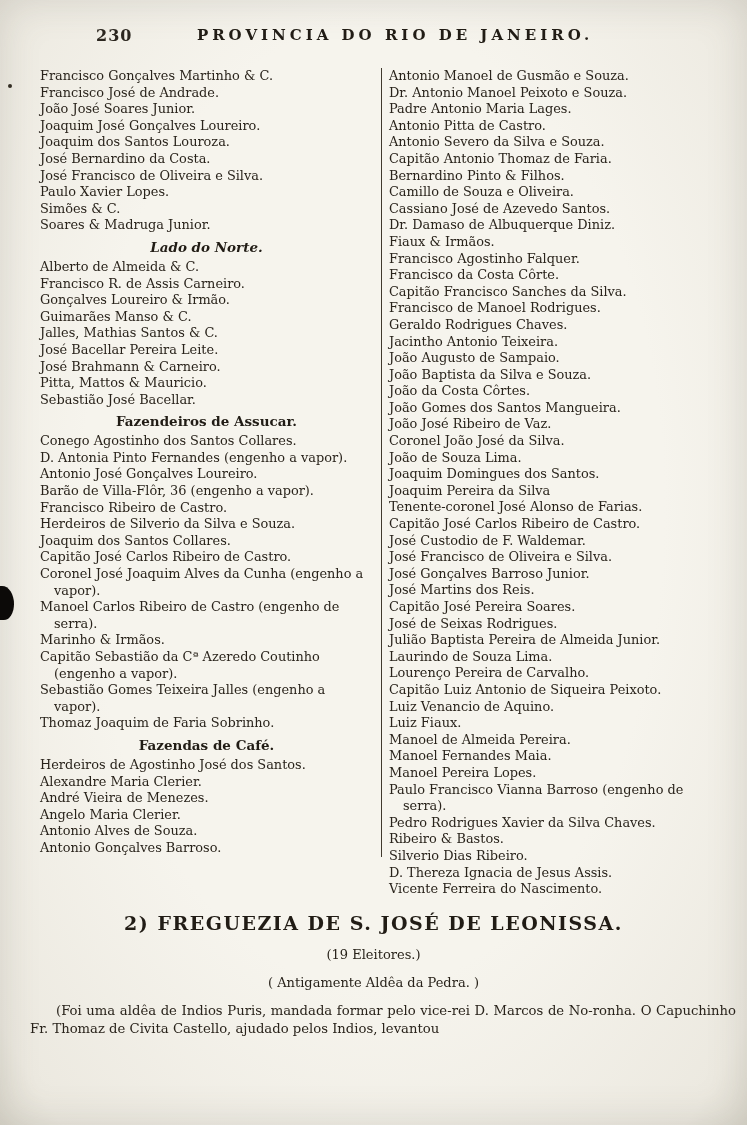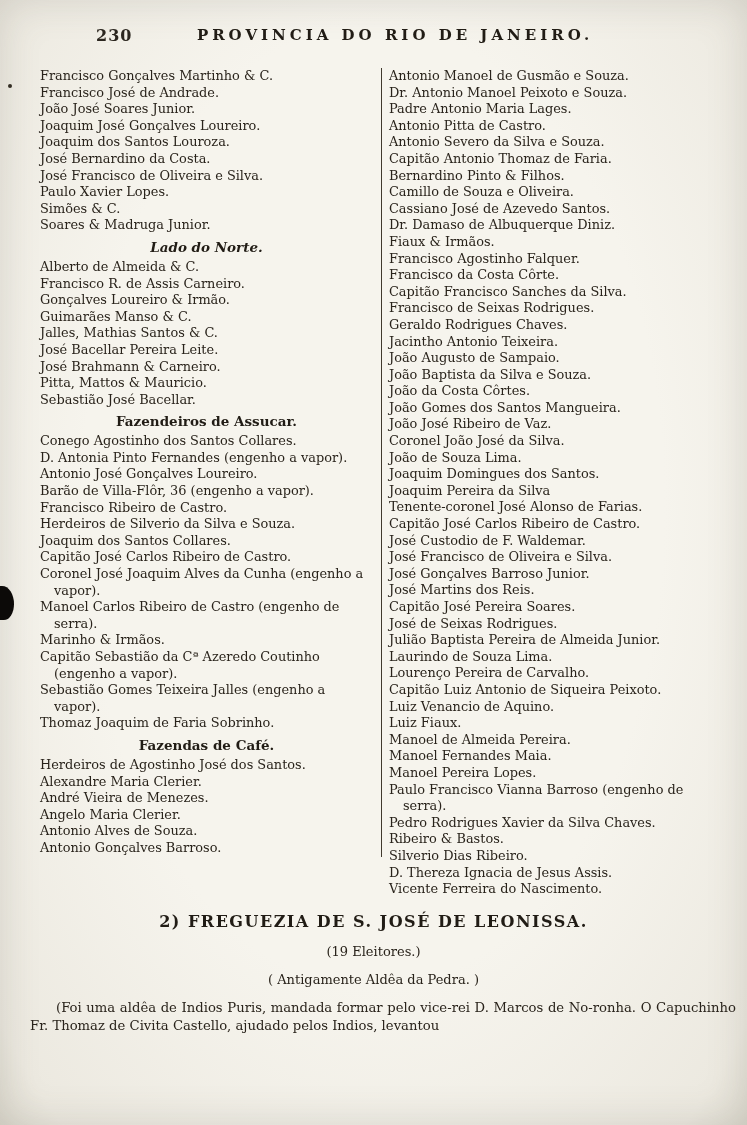--- a/index.html
+++ b/index.html
@@ -56,21 +56,21 @@
     text-align:center;
     font-size:13.5px;
     color:#211c15;
   }
   .subhead.italic{font-style:italic;font-weight:bold;}
   .subhead.bold{font-weight:bold;}
   .freguezia{margin-top:14px;}
   .freguezia-title{
     margin:0;
     text-align:center;
-    font-size:16px;
+    font-size:19px;
     font-weight:bold;
     letter-spacing:1.5px;
     color:#211c15;
   }
   .centered-line{
     text-align:center;
     font-size:13px;
     margin-top:13px;
     color:#29231b;
   }
@@ -174,21 +174,21 @@
           <div class="entry">Antonio Severo da Silva e Souza.</div>
           <div class="entry">Capitão Antonio Thomaz de Faria.</div>
           <div class="entry">Bernardino Pinto &amp; Filhos.</div>
           <div class="entry">Camillo de Souza e Oliveira.</div>
           <div class="entry">Cassiano José de Azevedo Santos.</div>
           <div class="entry">Dr. Damaso de Albuquerque Diniz.</div>
           <div class="entry">Fiaux &amp; Irmãos.</div>
           <div class="entry">Francisco Agostinho Falquer.</div>
           <div class="entry">Francisco da Costa Côrte.</div>
           <div class="entry">Capitão Francisco Sanches da Silva.</div>
-          <div class="entry">Francisco de Seixas Rodrigues.</div>
+          <div class="entry">Francisco de Manoel Rodrigues.</div>
           <div class="entry">Geraldo Rodrigues Chaves.</div>
           <div class="entry">Jacintho Antonio Teixeira.</div>
           <div class="entry">João Augusto de Sampaio.</div>
           <div class="entry">João Baptista da Silva e Souza.</div>
           <div class="entry">João da Costa Côrtes.</div>
           <div class="entry">João Gomes dos Santos Mangueira.</div>
           <div class="entry">João José Ribeiro de Vaz.</div>
           <div class="entry">Coronel João José da Silva.</div>
           <div class="entry">João de Souza Lima.</div>
           <div class="entry">Joaquim Domingues dos Santos.</div>

